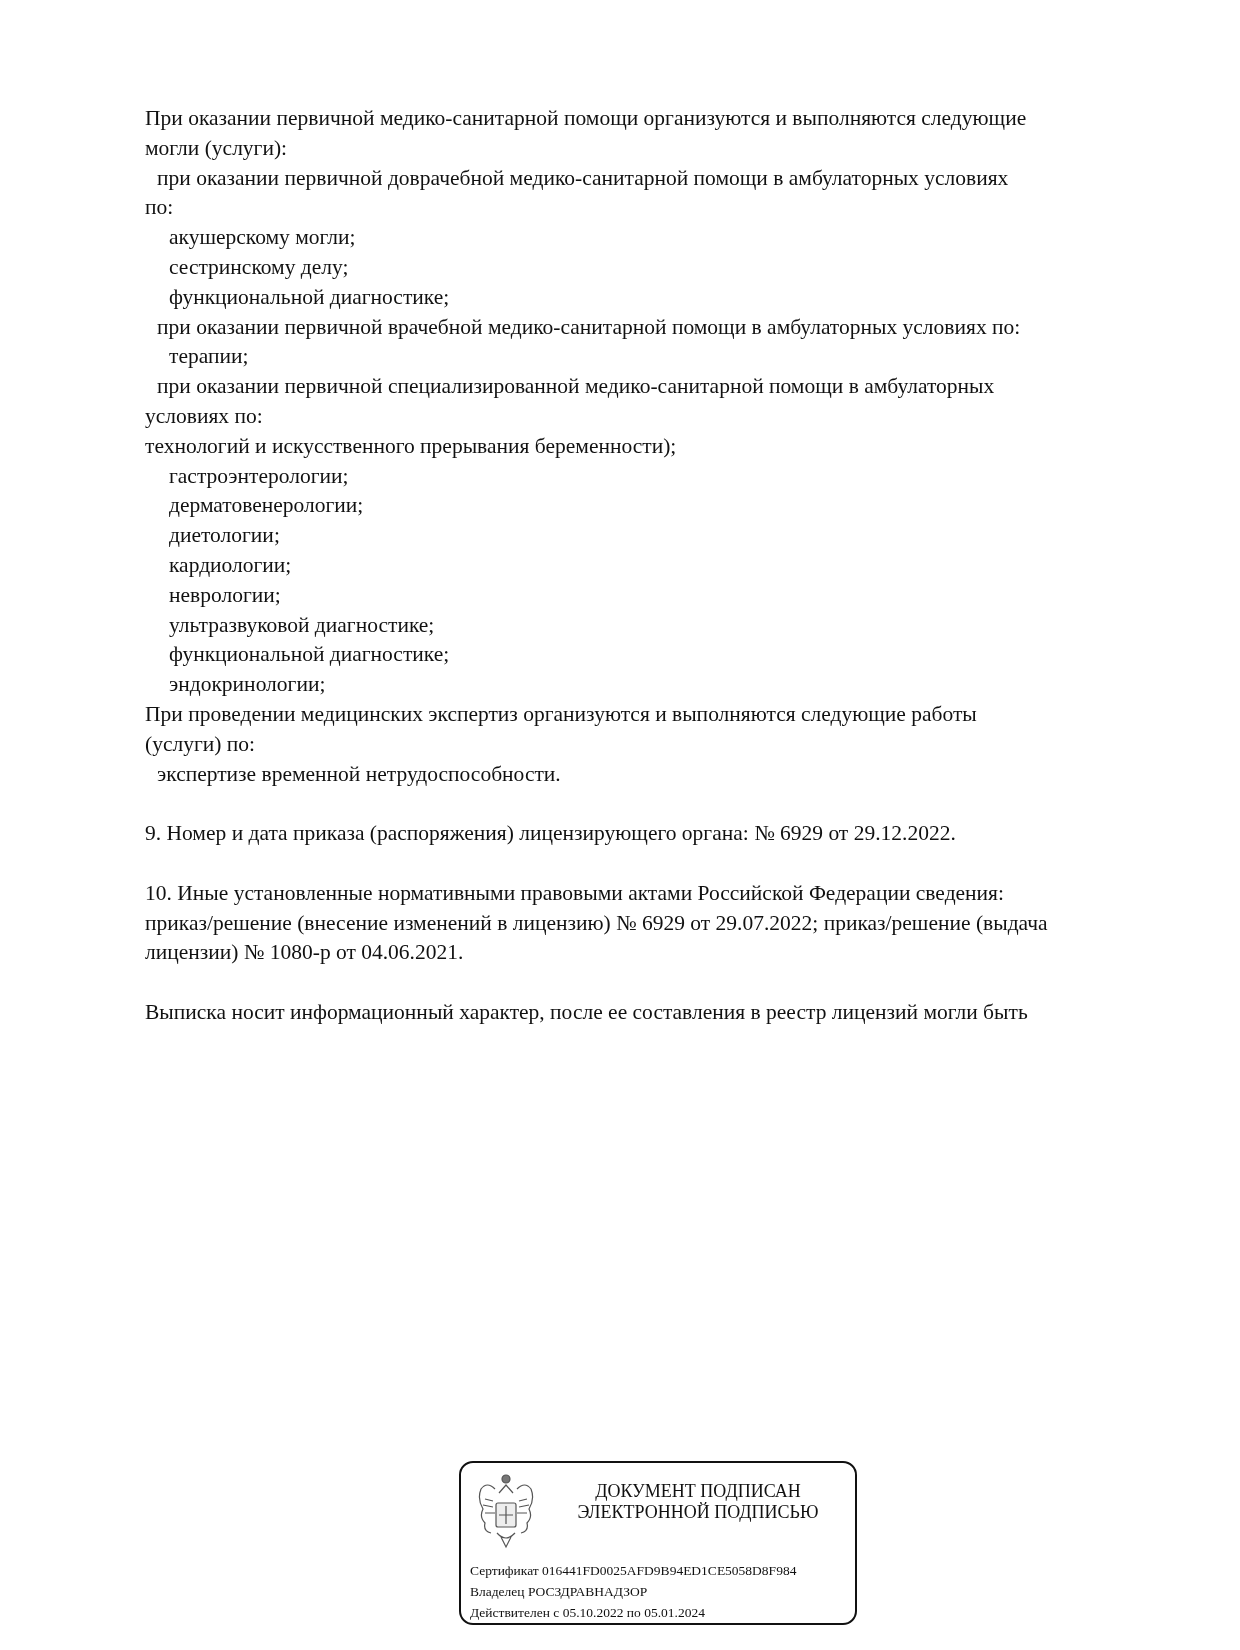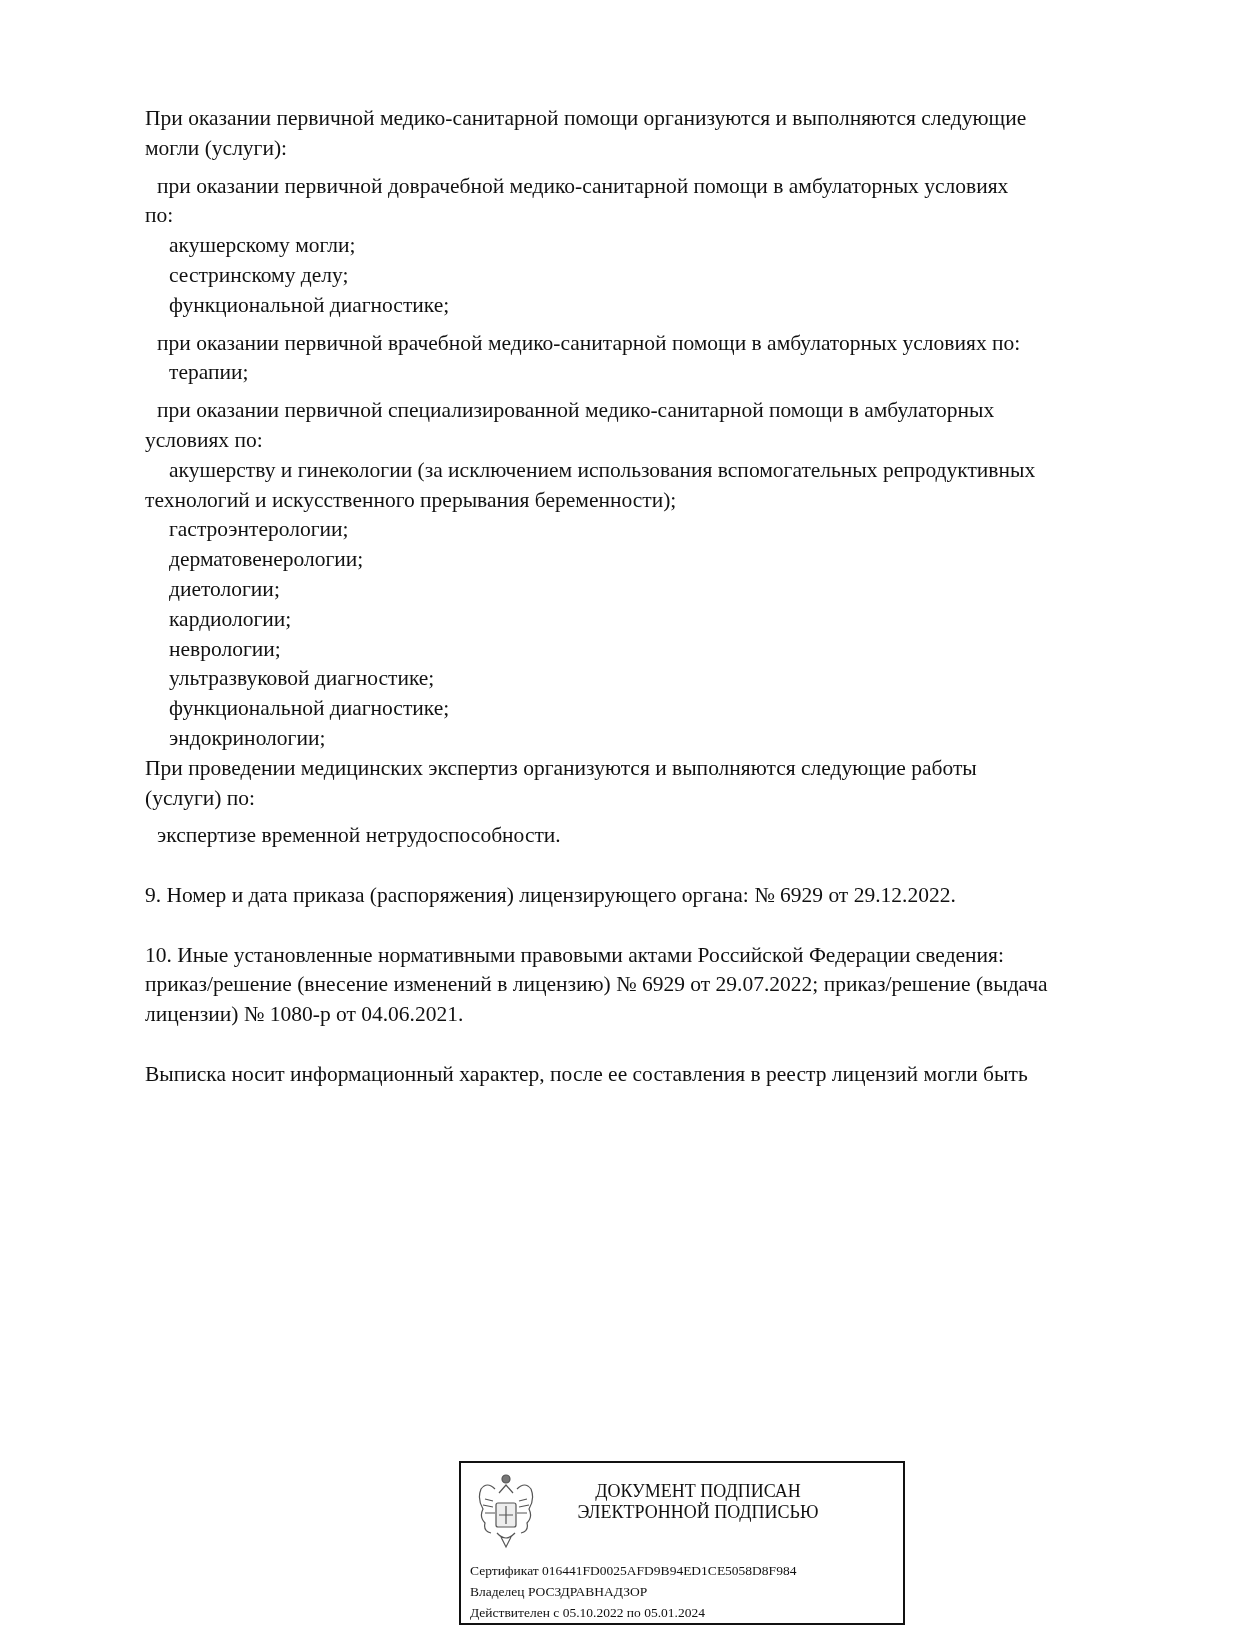--- a/index.html
+++ b/index.html
@@ -1,24 +1,24 @@
 <!DOCTYPE html>
 <html><head>
 <meta charset="utf-8">
 <style>
   html, body { margin: 0; padding: 0; background: #ffffff; }
   body { width: 1240px; height: 1650px; position: relative; overflow: hidden;
          font-family: "Liberation Serif", "DejaVu Serif", serif; color: #111; }
   .page { position: absolute; left: 145px; top: 104px; width: 1030px; font-size: 21.5px; line-height: 29.8px; }
   .line { white-space: pre; display: block; height: 29.8px; }
-  .ind1 { padding-left: 12px; margin-top: 8px; }
+  .ind1 { padding-left: 12px; }
   .ind2 { padding-left: 24px; }
   .blank { height: 29.8px; }
-  .stamp { position: absolute; left: 459px; top: 1461px; width: 446px; height: 164px;
-           border: 2.5px solid #111; border-radius: 0; box-sizing: border-box; }
+  .stamp { position: absolute; left: 459px; top: 1461px; width: 398px; height: 164px;
+           border: 2.5px solid #111; border-radius: 14px; box-sizing: border-box; }
   .emblem { position: absolute; left: 12px; top: 8px; width: 66px; height: 80px; }
   .stamp-title { position: absolute; left: 92px; top: 18px; width: 290px; text-align: center;
                  font-size: 18px; line-height: 21px; }
   .stamp-lines { position: absolute; left: 9px; top: 97px; font-size: 13.5px; line-height: 21px; white-space: nowrap; }
   .stamp-lines b { font-weight: normal; }
 </style>
 </head>
 <body>
 
 <div class="page">
@@ -27,21 +27,20 @@
       <span class="line">могли (услуги):</span>
       <span class="line ind1">при оказании первичной доврачебной медико-санитарной помощи в амбулаторных условиях</span>
       <span class="line">по:</span>
       <span class="line ind2">акушерскому могли;</span>
       <span class="line ind2">сестринскому делу;</span>
       <span class="line ind2">функциональной диагностике;</span>
       <span class="line ind1">при оказании первичной врачебной медико-санитарной помощи в амбулаторных условиях по:</span>
       <span class="line ind2">терапии;</span>
       <span class="line ind1">при оказании первичной специализированной медико-санитарной помощи в амбулаторных</span>
       <span class="line">условиях по:</span>
-      <span class="line ind2">акушерству и гинекологии (за исключением использования вспомогательных репродуктивных</span>
       <span class="line">технологий и искусственного прерывания беременности);</span>
       <span class="line ind2">гастроэнтерологии;</span>
       <span class="line ind2">дерматовенерологии;</span>
       <span class="line ind2">диетологии;</span>
       <span class="line ind2">кардиологии;</span>
       <span class="line ind2">неврологии;</span>
       <span class="line ind2">ультразвуковой диагностике;</span>
       <span class="line ind2">функциональной диагностике;</span>
       <span class="line ind2">эндокринологии;</span>
       <span class="line">При проведении медицинских экспертиз организуются и выполняются следующие работы</span>

